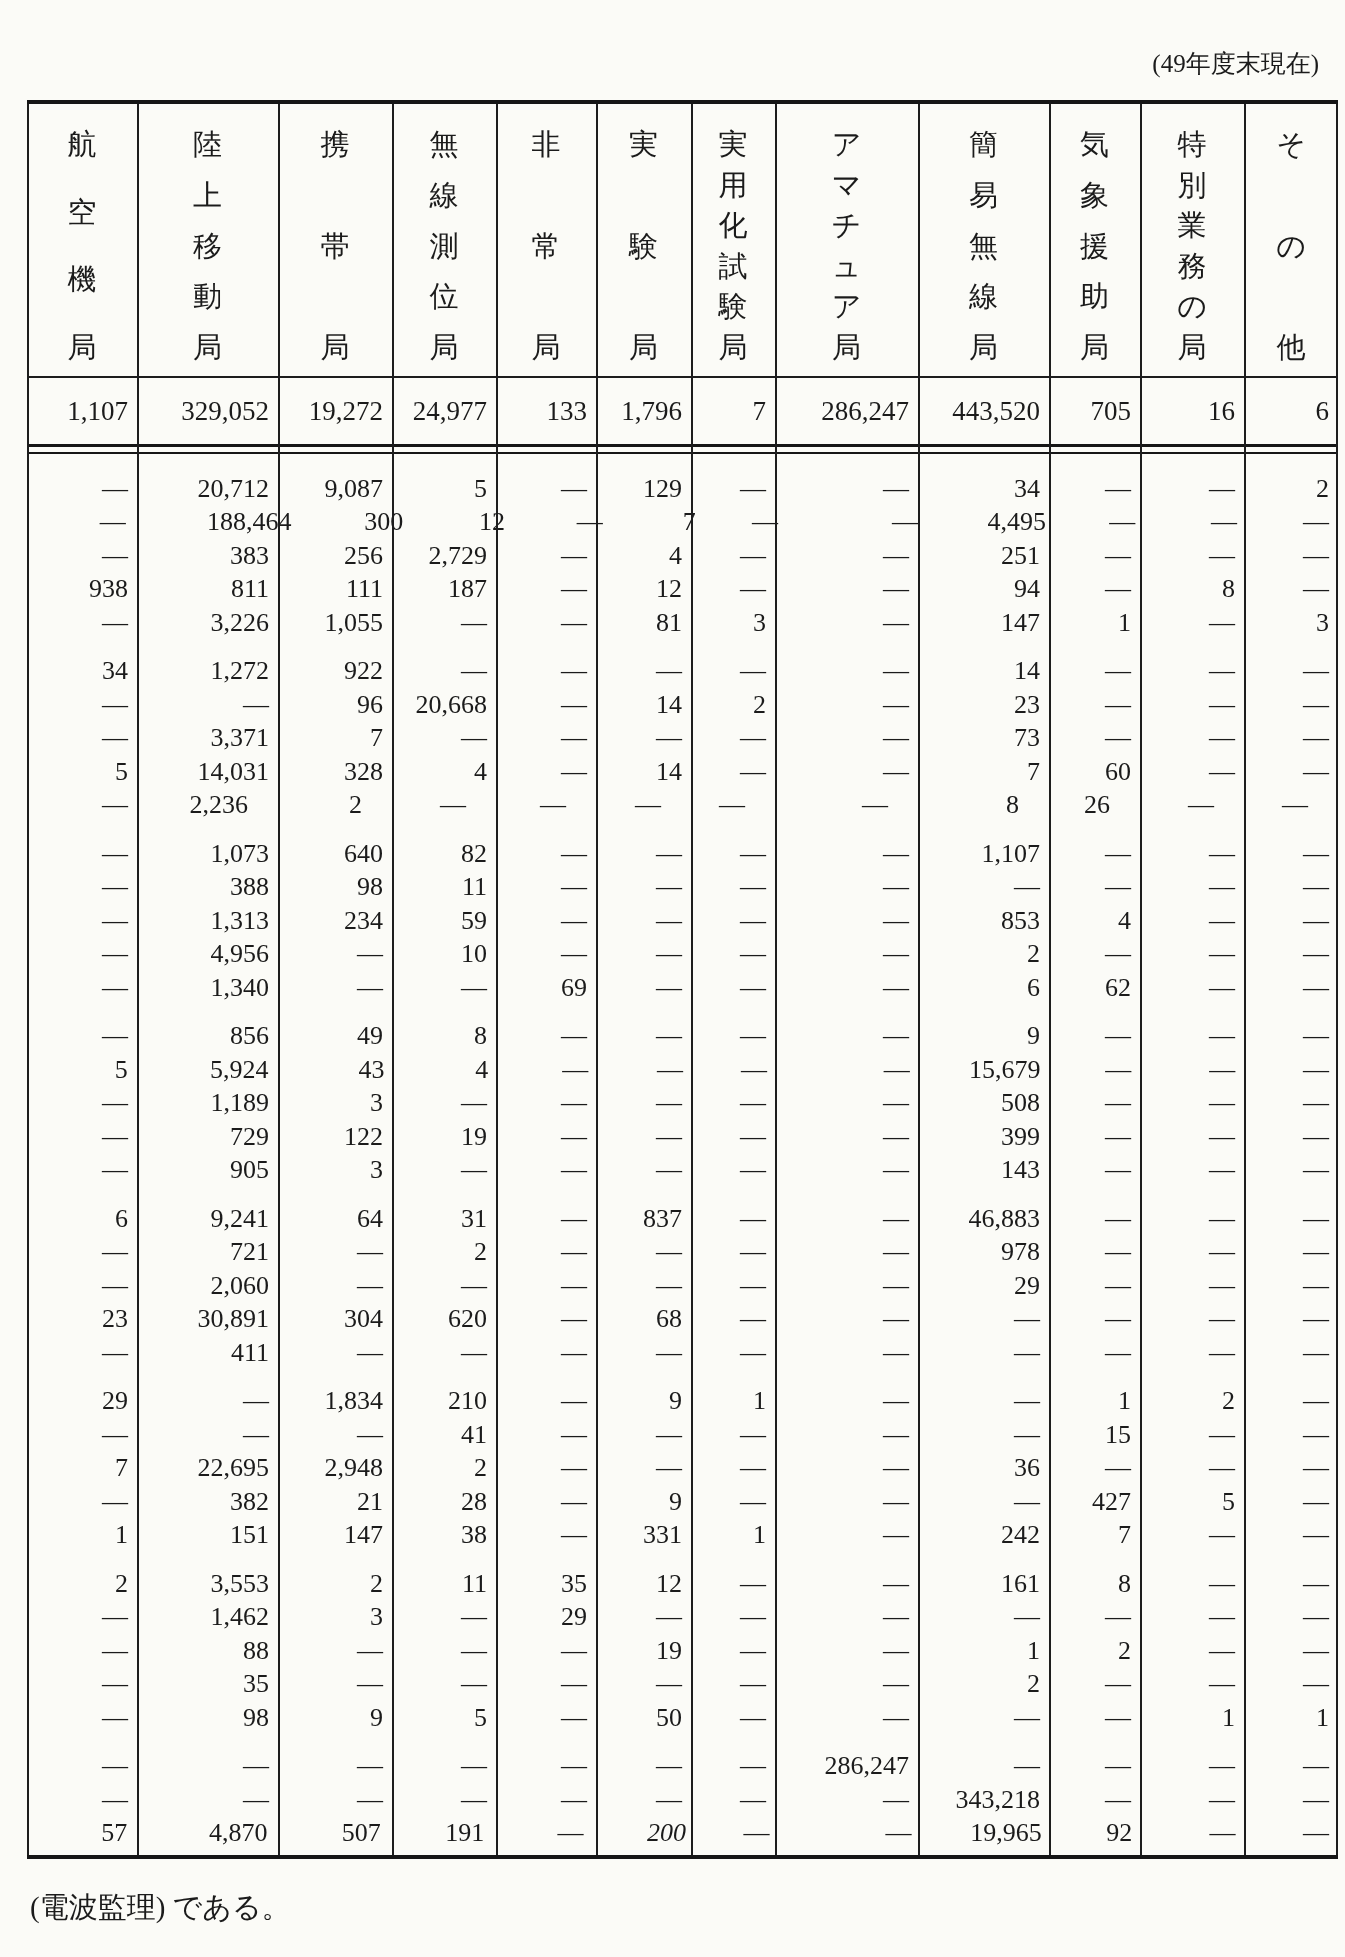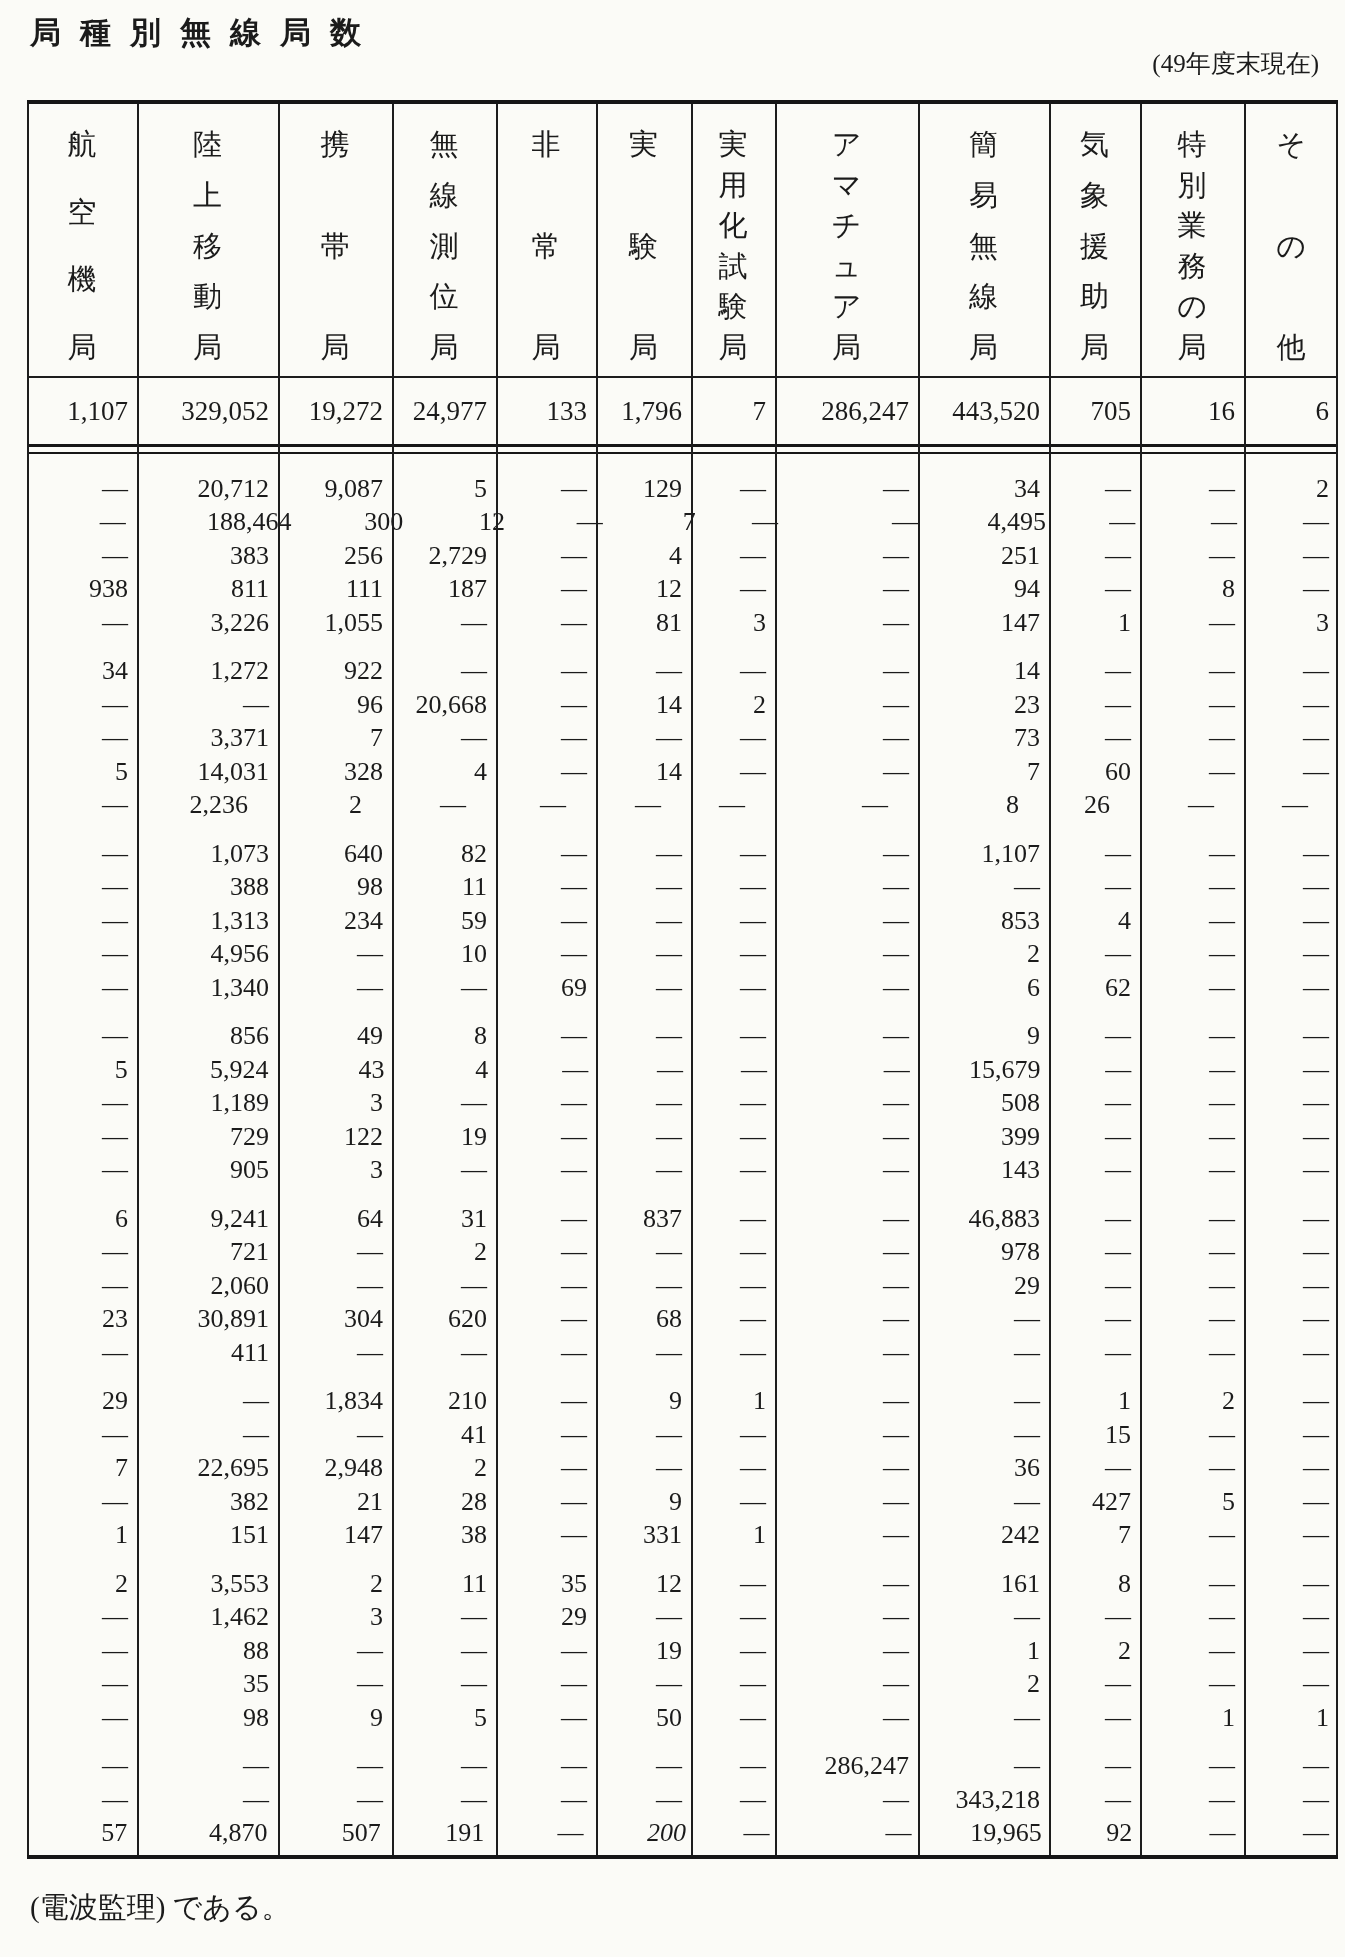--- a/index.html
+++ b/index.html
@@ -51,21 +51,20 @@
   .totals-row .cell { font-size:27px; }
   .footer-note {
     position:absolute; left:30px; top:1888px; font-size:29px;
     white-space:nowrap;
   }
 </style>
 </head>
 <body>
 
 <div class="page">
-  <div class="title">局種別無線局数</div>
   <div class="date-note">(49年度末現在)</div>
 
   <div class="tbl">
     <div class="hdr-row">
         <div class="hdr-cell" style="width: 110px;">
           <div class="hdr-col">
             <span>航</span>
             <span>空</span>
             <span>機</span>
             <span>局</span>

